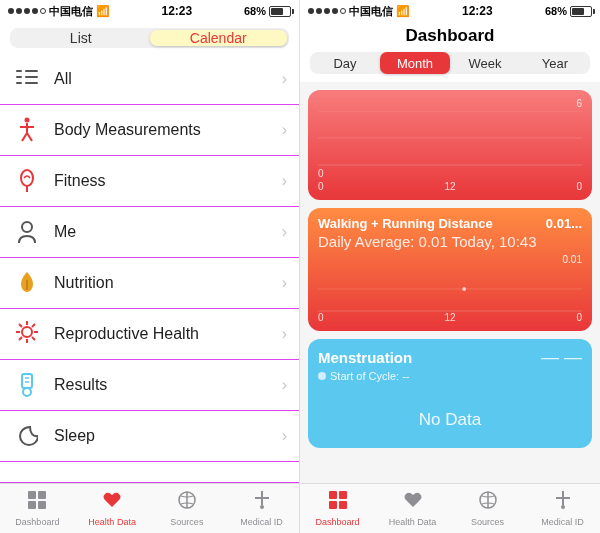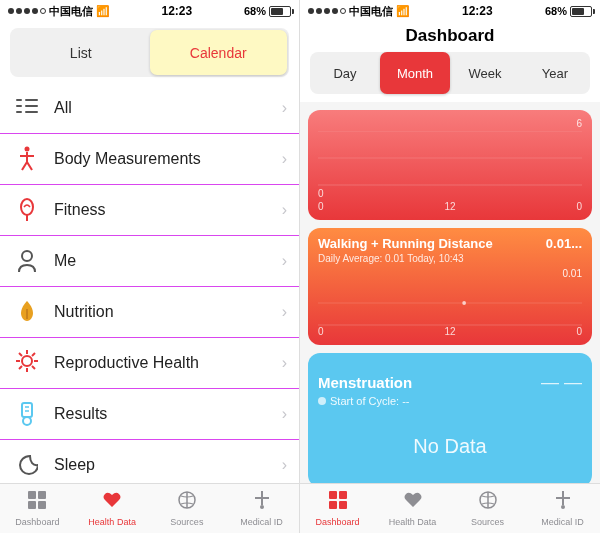--- a/index.html
+++ b/index.html
@@ -54,21 +54,21 @@
     .battery-fill {
       height: 7px; background: #333; border-radius: 1px; margin: 1px;
     }
 
     .segment-control {
       margin: 6px 10px;
       background: #f0f0f0;
       border-radius: 8px;
       padding: 2px;
       display: flex;
-      height: 49px;
+      height: 20px;
     }
 
     .segment-btn {
       flex: 1;
       border: none;
       border-radius: 7px;
       font-size: 14px;
       font-weight: 500;
       cursor: pointer;
       background: transparent;
@@ -171,21 +171,21 @@
       font-weight: 600;
       color: #000;
       margin-bottom: 6px;
     }
 
     .time-segment {
       display: flex;
       background: #f0f0f0;
       border-radius: 8px;
       padding: 0;
-      height: 42px;
+      height: 22px;
       justify-content: center;
     }
 
     .time-btn {
       flex: 1;
       border: none;
       border-radius: 7px;
       font-size: 13px;
       cursor: pointer;
       background: transparent;
@@ -262,21 +262,21 @@
       font-weight: 600;
       text-align: right;
     }
 
     .walk-value {
       font-size: 13px;
       font-weight: 600;
     }
 
     .walk-subtitle {
-      font-size: 10px;
+      font-size: 15px;
       color: rgba(255,255,255,0.85);
       margin-bottom: 4px;
     }
 
     .walk-chart {
       height: 45px;
       position: relative;
     }
 
     .walk-chart svg { width: 100%; height: 100%; }
@@ -285,21 +285,21 @@
       display: flex;
       justify-content: space-between;
       font-size: 10px;
       color: rgba(255,255,255,0.8);
     }
 
     
     .mens-card {
       background: #5bc8f0;
       border-radius: 12px;
-      padding: 19px 10px;
+      padding: 8px 10px;
       color: #fff;
     }
 
     .mens-header {
       display: flex;
       justify-content: space-between;
       align-items: center;
       margin-bottom: 2px;
     }
 
@@ -318,21 +318,21 @@
       align-items: center;
       gap: 4px;
     }
 
     .mens-dot {
       width: 8px; height: 8px; border-radius: 50%; background: rgba(255,255,255,0.7);
     }
 
     .mens-nodata {
       text-align: center;
-      font-size: 20px;
+      font-size: 17px;
       font-weight: 400;
       color: rgba(255,255,255,0.9);
       padding: 16px 0 10px;
     }
 
     .right-tab-bar {
       height: 50px;
       background: #f9f9f9;
       border-top: 1px solid #ddd;
       display: flex;

